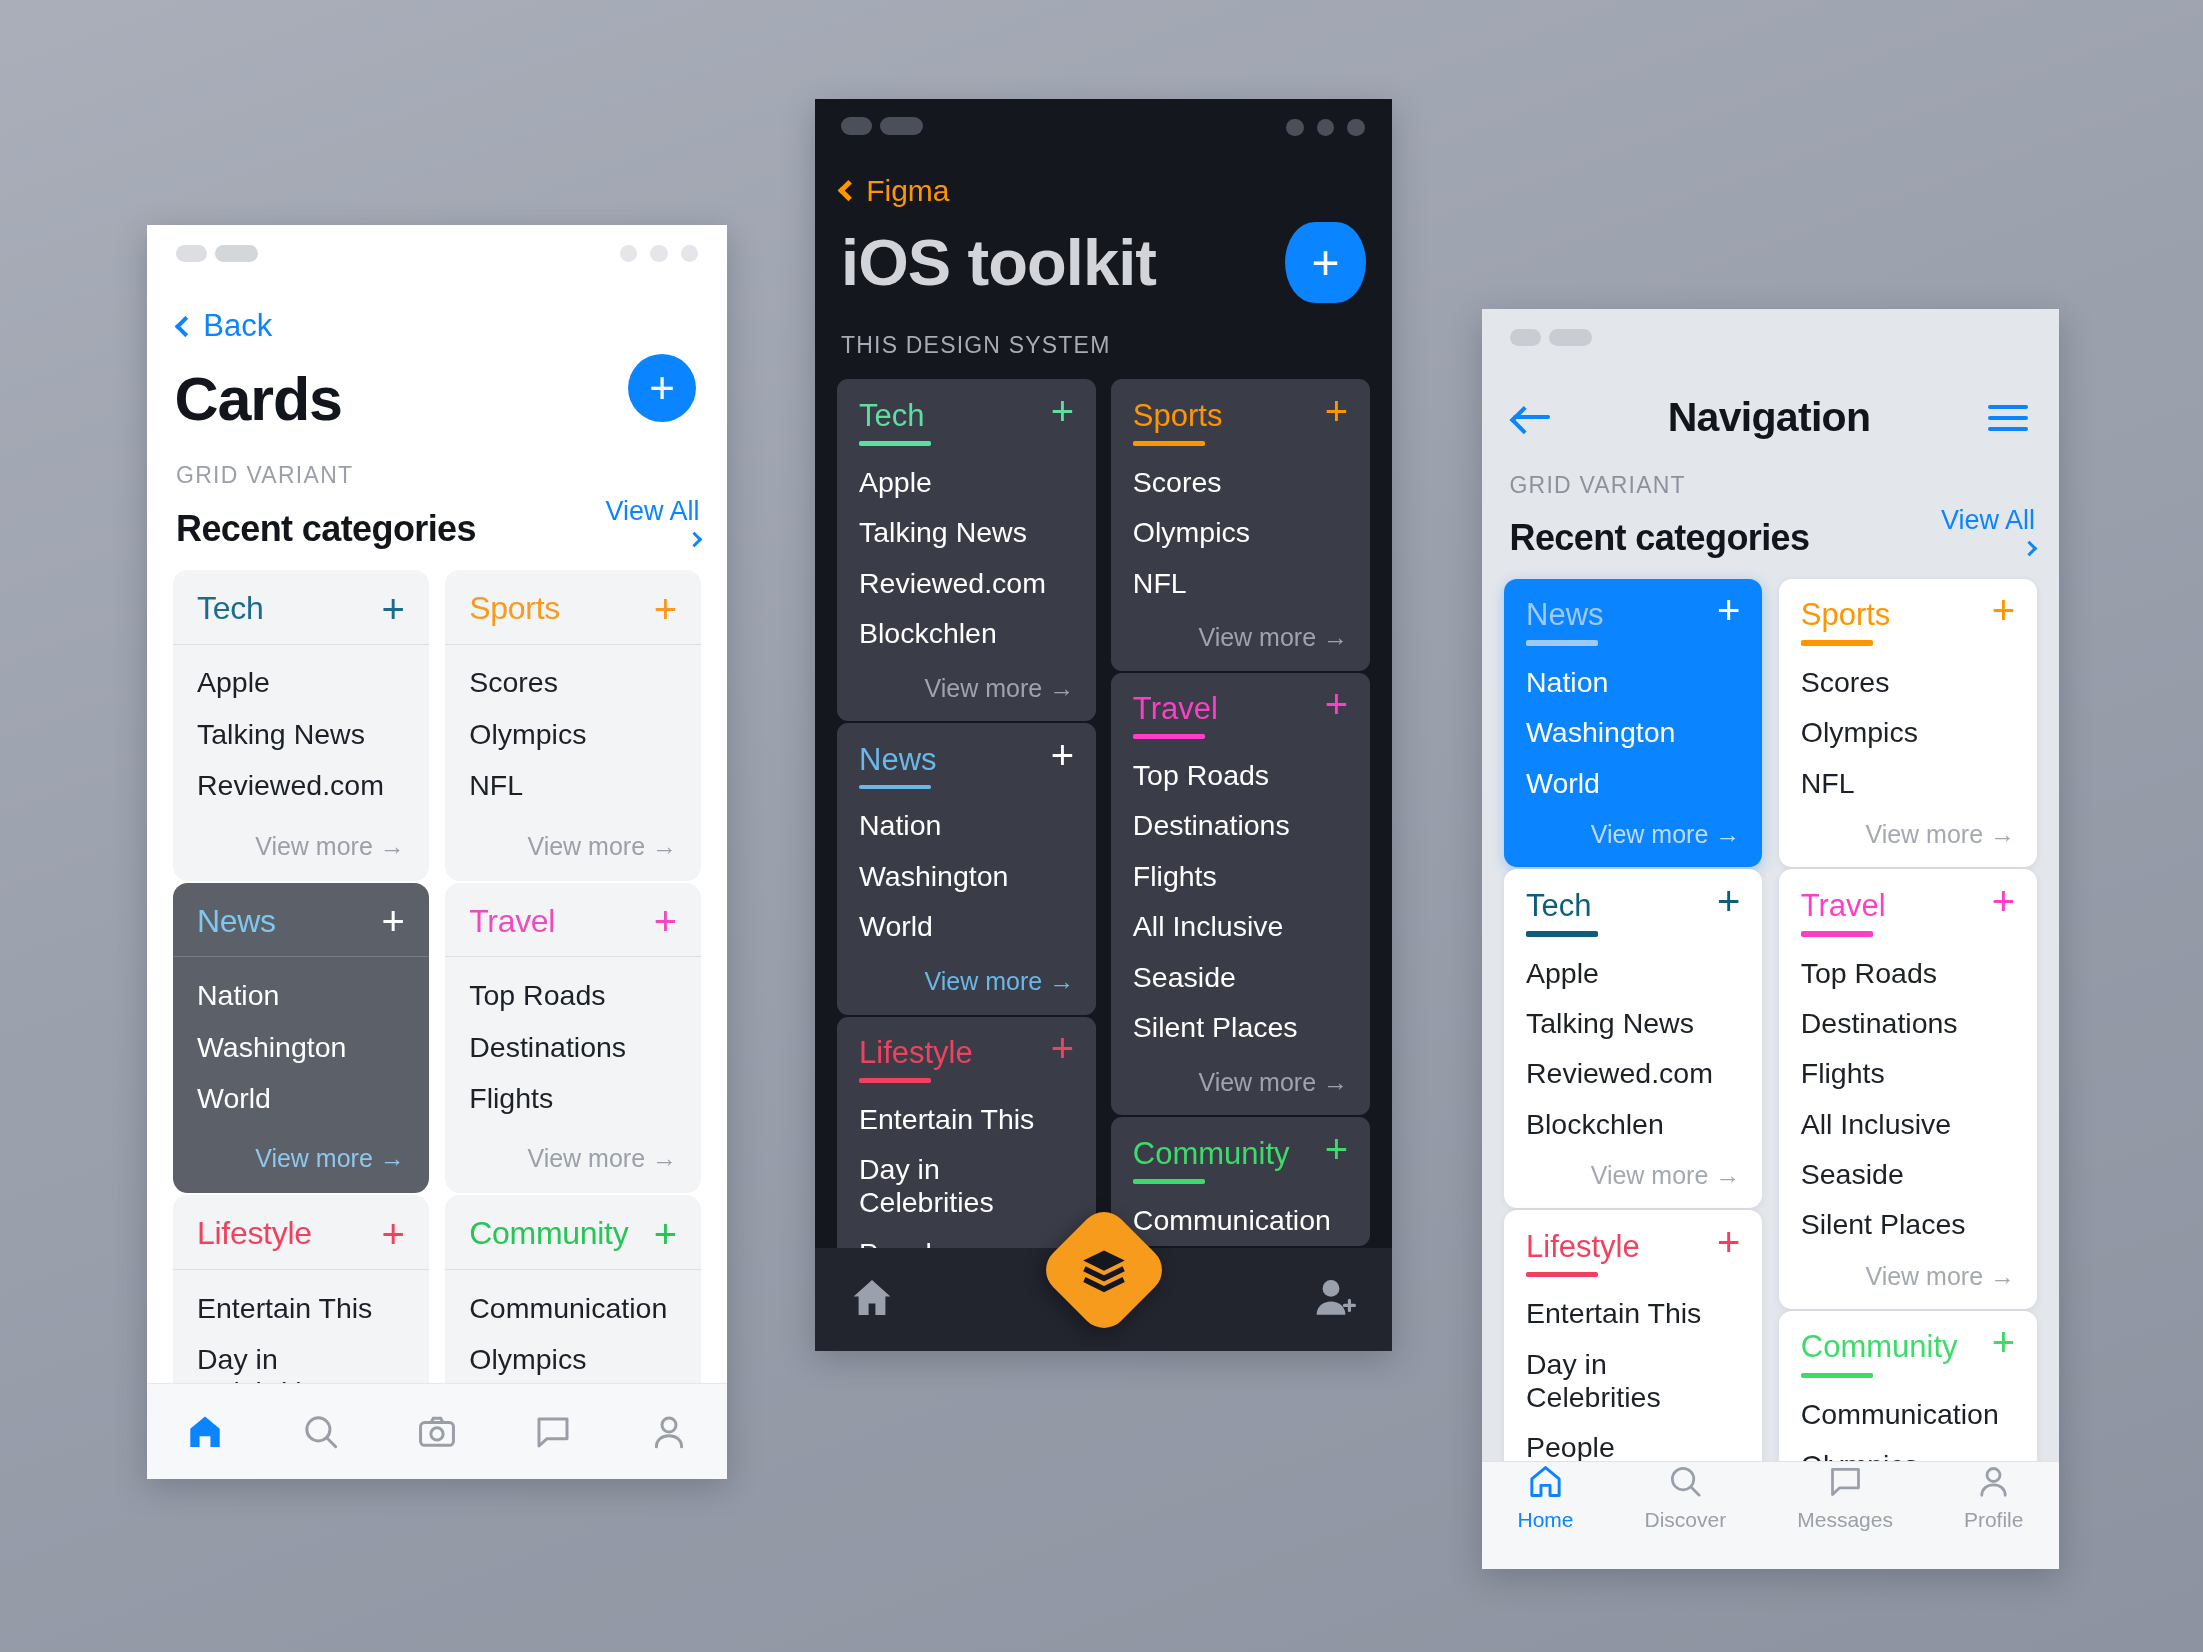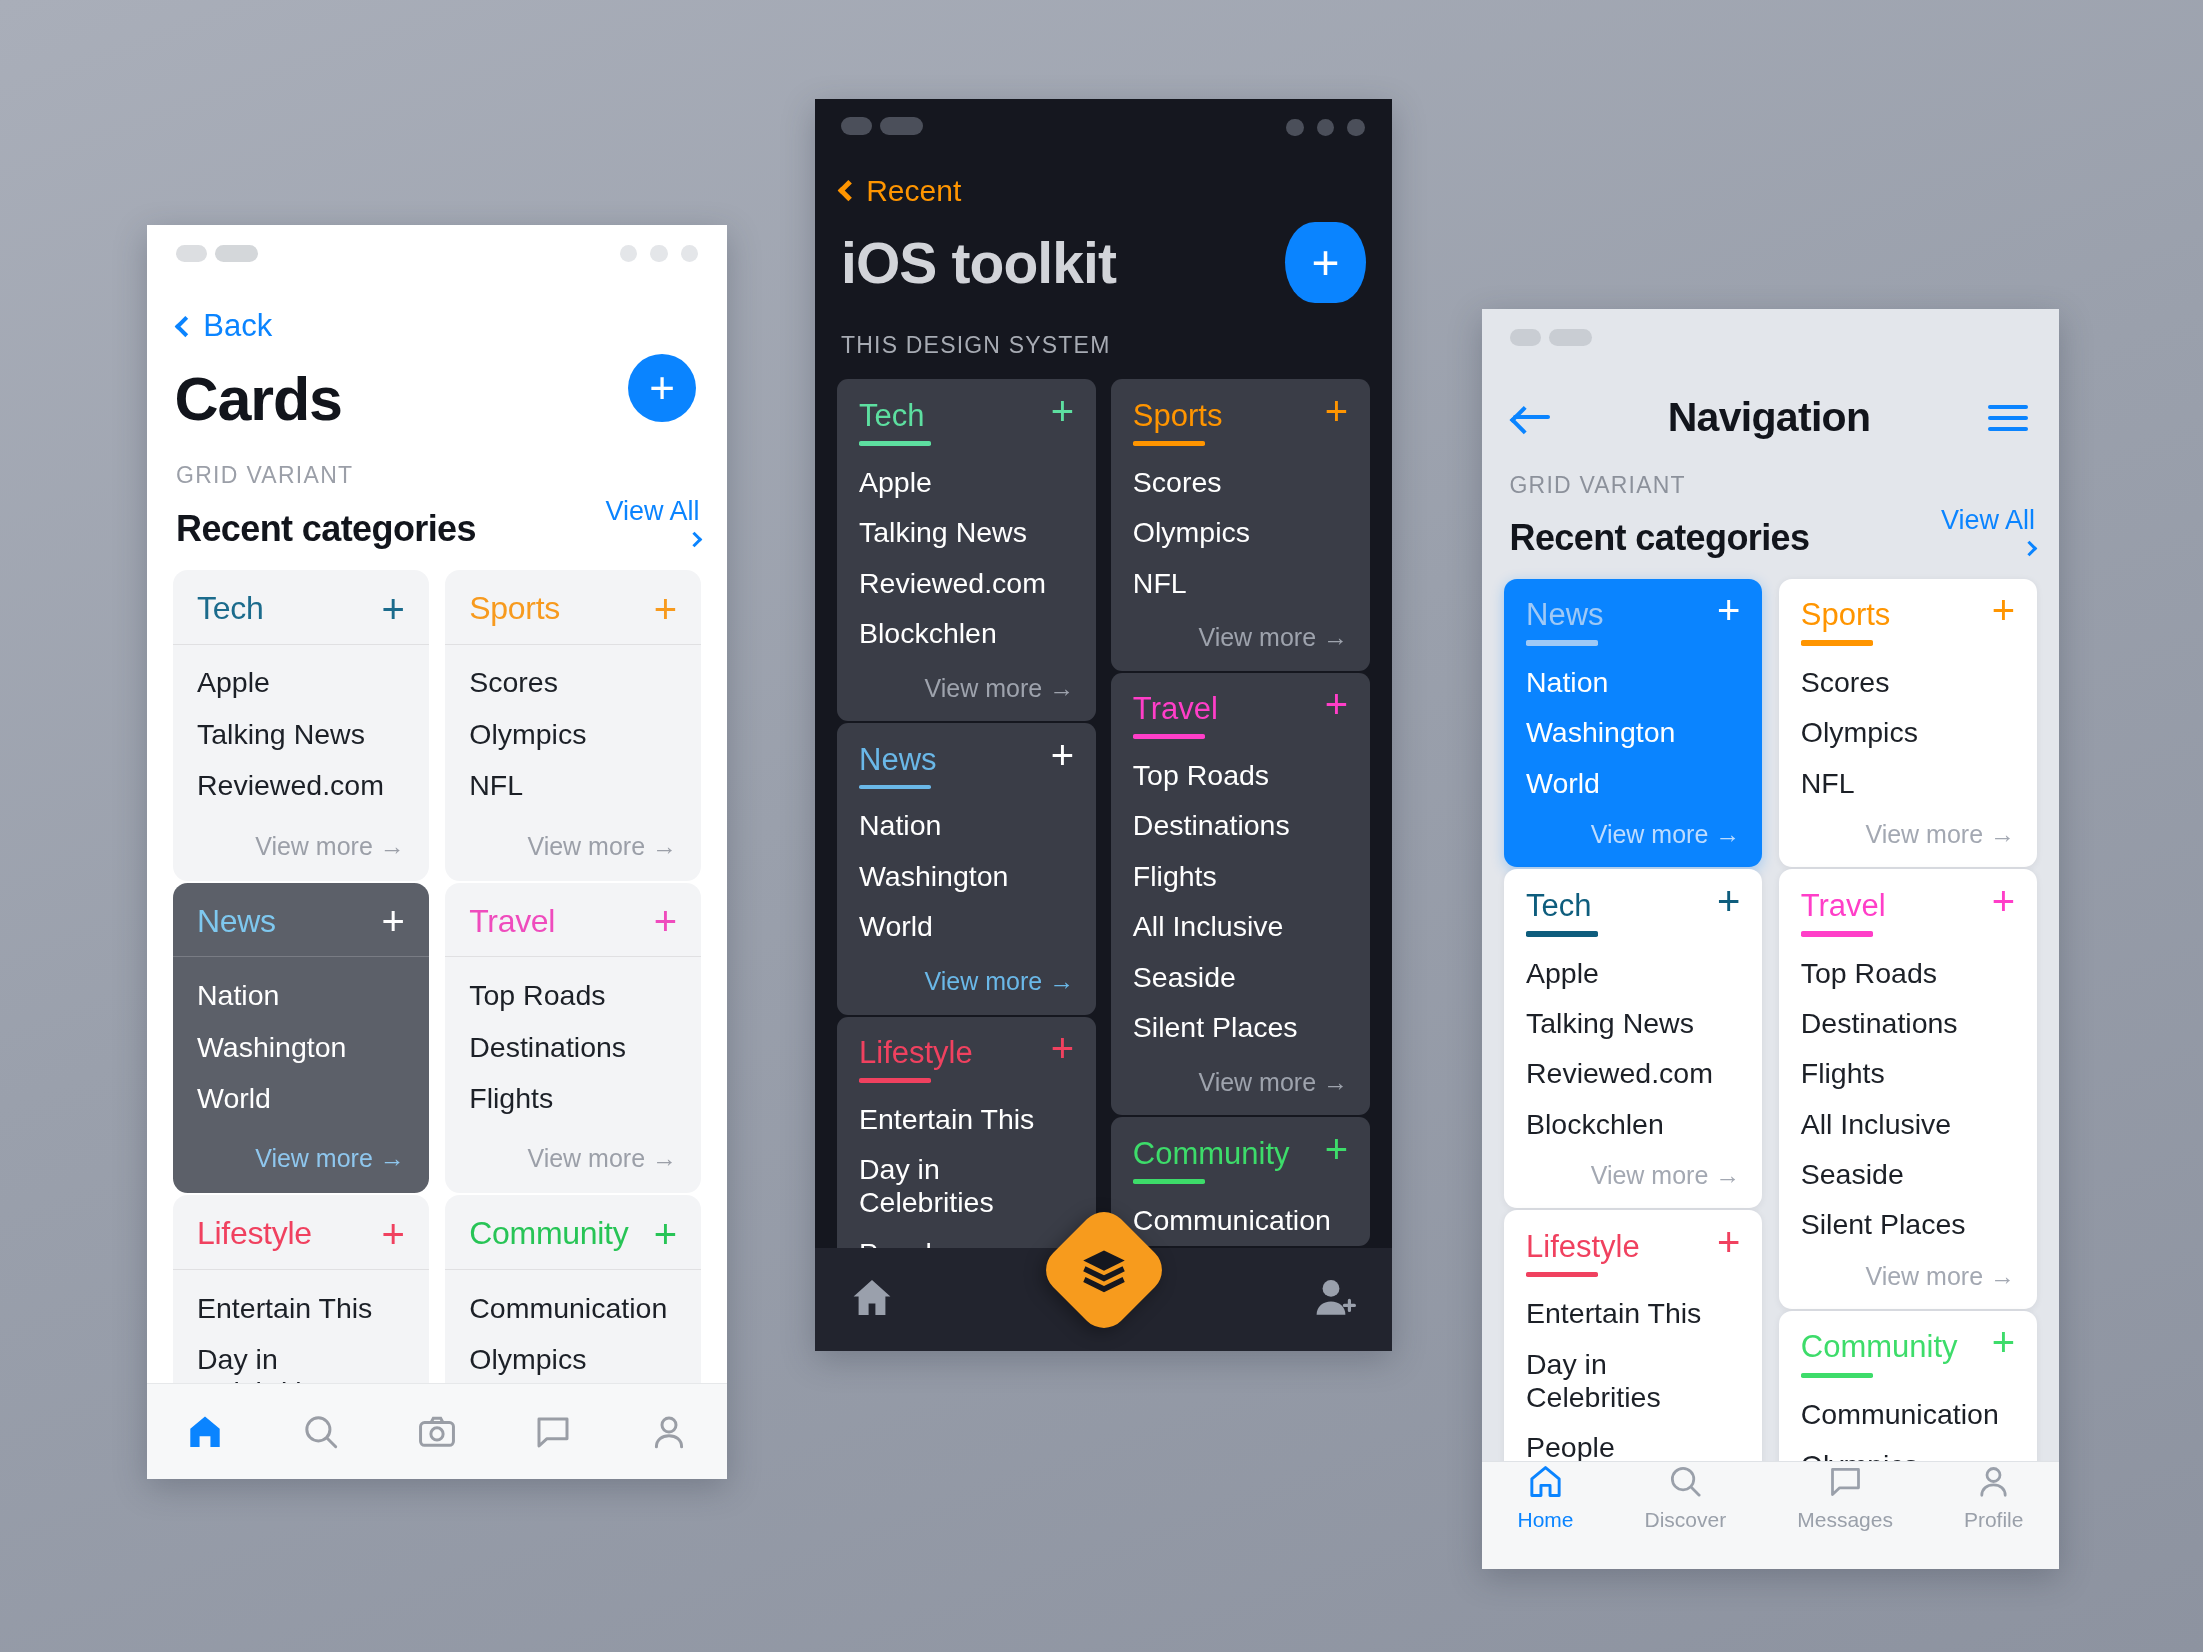--- a/index.html
+++ b/index.html
@@ -90,21 +90,21 @@
   #phone-dark .chrome-right { position: absolute; right: 27.5px; top: 108px; display: flex; gap: 13px; }
   #phone-dark .rdot { background: #4b4f5a; }
 
   .d-back { display: flex; align-items: center; gap: 11px; padding: 39px 0 0 20px; }
   .d-chev { width: 14.7px; height: 14.7px; border-left: 5.5px solid #ff9500; border-bottom: 5.5px solid #ff9500;
             transform: rotate(45deg); margin-left: 5.5px; }
   .d-back-label { color: #ff9500; font-size: 30px; }
 
   .d-title-row { display: flex; align-items: center; justify-content: space-between;
                  padding: 14.7px 26px 0 26px; }
-  .d-title { font-size: 57px; font-weight: 700; color: #d2d4d9; letter-spacing: -0.9px; }
+  .d-title { font-size: 65px; font-weight: 700; color: #d2d4d9; letter-spacing: -0.9px; }
   .fab-diamond { width: 81px; height: 81px; background: #0a84ff; border-radius: 31px 31px 31px 31px/
                  42px 42px 42px 42px; display: flex; align-items: center; justify-content: center;
                  color: #fff; font-size: 48px; font-weight: 300; line-height: 37px;
                  transform: rotate(0deg); }
 
   .d-eyebrow { font-size: 23px; color: #a7abb3; letter-spacing: 1.2px; padding: 29px 0 0 26px; }
   .d-sec-row { display: flex; align-items: flex-end; justify-content: space-between;
                padding: 7.3px 24px 0 26px; }
   .d-sec-title { font-size: 36px; font-weight: 700; color: #ffffff; letter-spacing: -0.6px; }
   .d-guarantee { display: flex; align-items: center; gap: 8.3px; font-size: 26px; color: #cfd2d8;
@@ -365,21 +365,21 @@
       <div class="dot2 pill"></div>
     </div>
     <div class="chrome-right" style="top:20px">
       <div class="rdot"></div>
       <div class="rdot"></div>
       <div class="rdot"></div>
     </div>
 
     <div class="d-back">
       <div class="d-chev"></div>
-      <div class="d-back-label">Recent</div>
+      <div class="d-back-label">Figma</div>
     </div>
 
     <div class="d-title-row">
       <div class="d-title">iOS toolkit</div>
       <div class="fab-diamond">+</div>
     </div>
 
     <div class="d-eyebrow">THIS DESIGN SYSTEM</div>
 
     <div class="dgrid">

